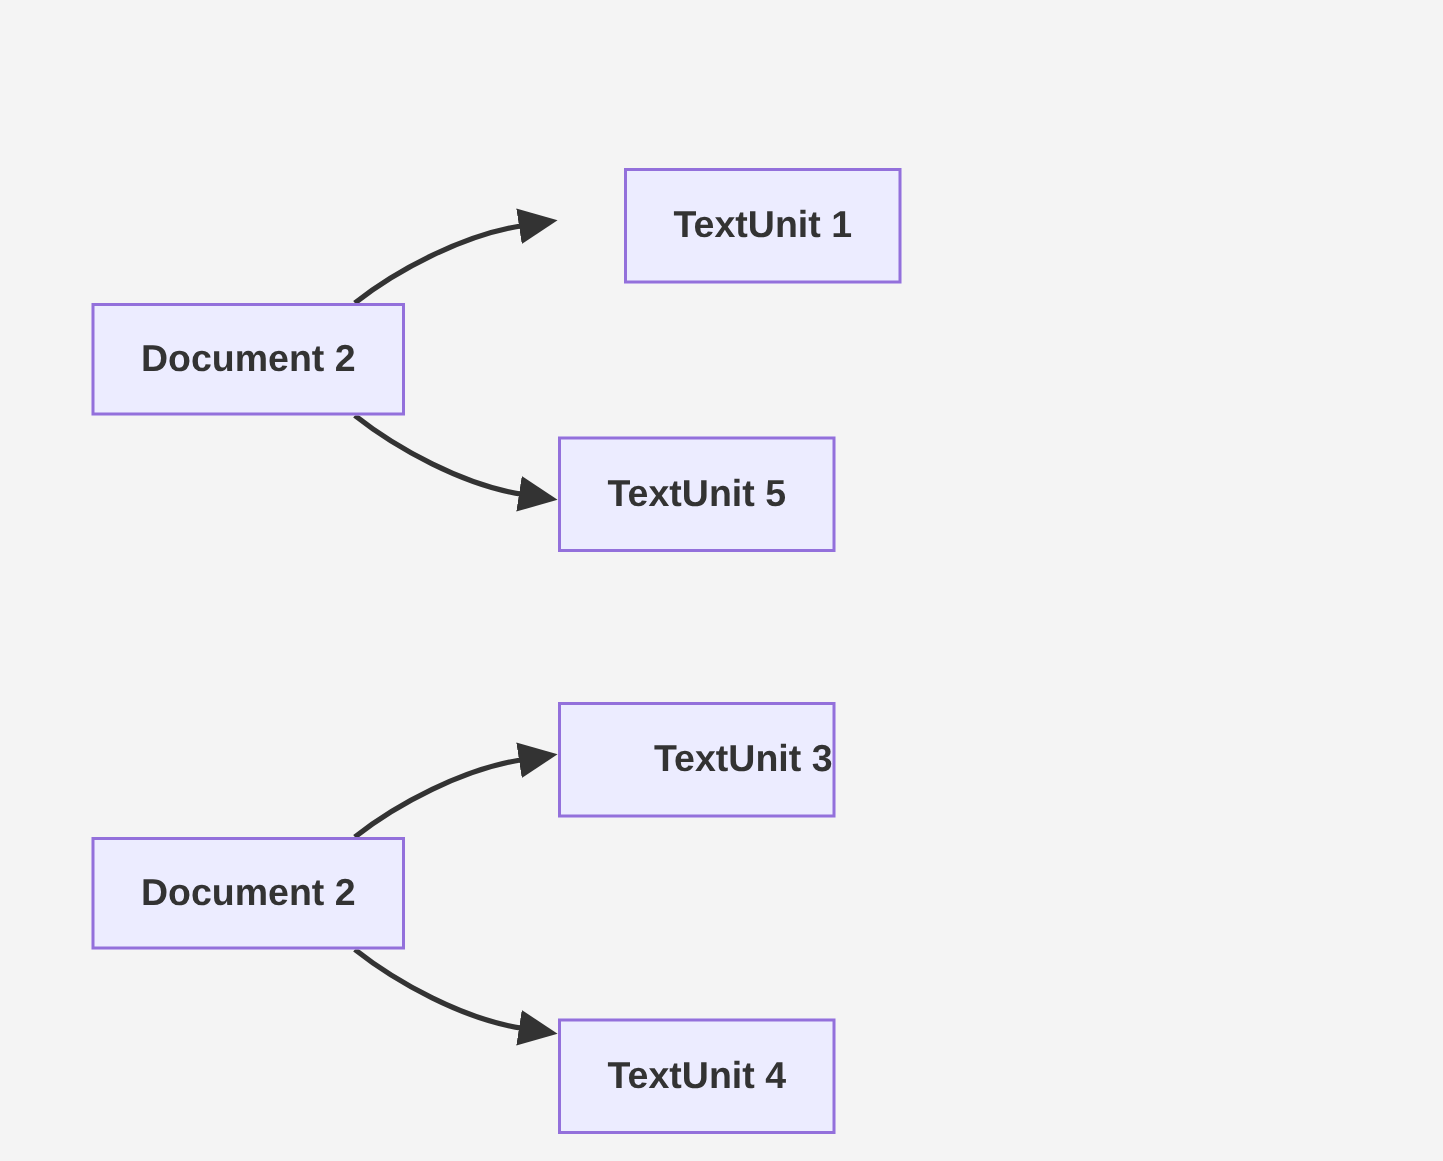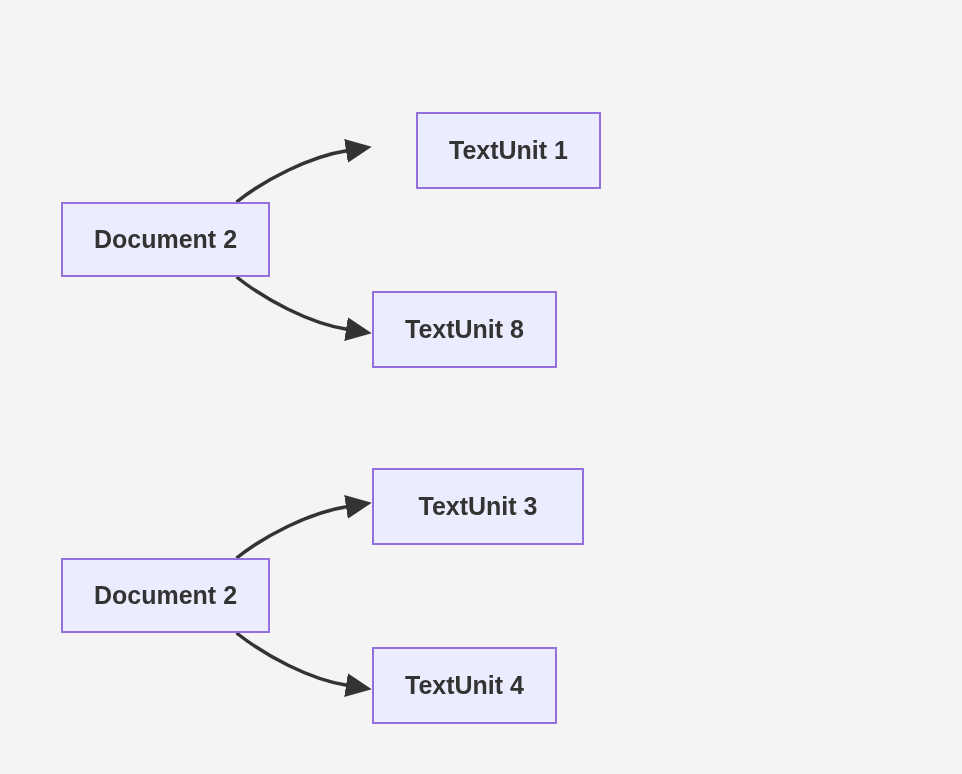--- a/index.html
+++ b/index.html
@@ -69,25 +69,25 @@
   </svg>
 
   <div id="nodes-layer">
       <div class="node" style="left: 61px; top: 202px; width: 209px; height: 75px;">
         <span class="node-label">Document 2</span>
       </div>
       <div class="node" style="left: 372px; top: 112px; width: 185px; height: 77px; margin-left: 44px;">
         <span class="node-label">TextUnit 1</span>
       </div>
       <div class="node" style="left: 372px; top: 291px; width: 185px; height: 77px;">
-        <span class="node-label">TextUnit 8</span>
+        <span class="node-label">TextUnit 5</span>
       </div>
       <div class="node" style="left: 61px; top: 558px; width: 209px; height: 75px; justify-content: center;">
         <span class="node-label">Document 2</span>
       </div>
-      <div class="node" style="left: 372px; top: 468px; width: 212px; height: 77px;">
+      <div class="node" style="left: 372px; top: 468px; width: 185px; height: 77px; justify-content: flex-end;">
         <span class="node-label">TextUnit 3</span>
       </div>
-      <div class="node" style="left: 372px; top: 647px; width: 185px; height: 77px;">
+      <div class="node" style="left: 372px; top: 679px; width: 185px; height: 77px;">
         <span class="node-label">TextUnit 4</span>
       </div>
     </div>
 </div>
 
 </body></html>

